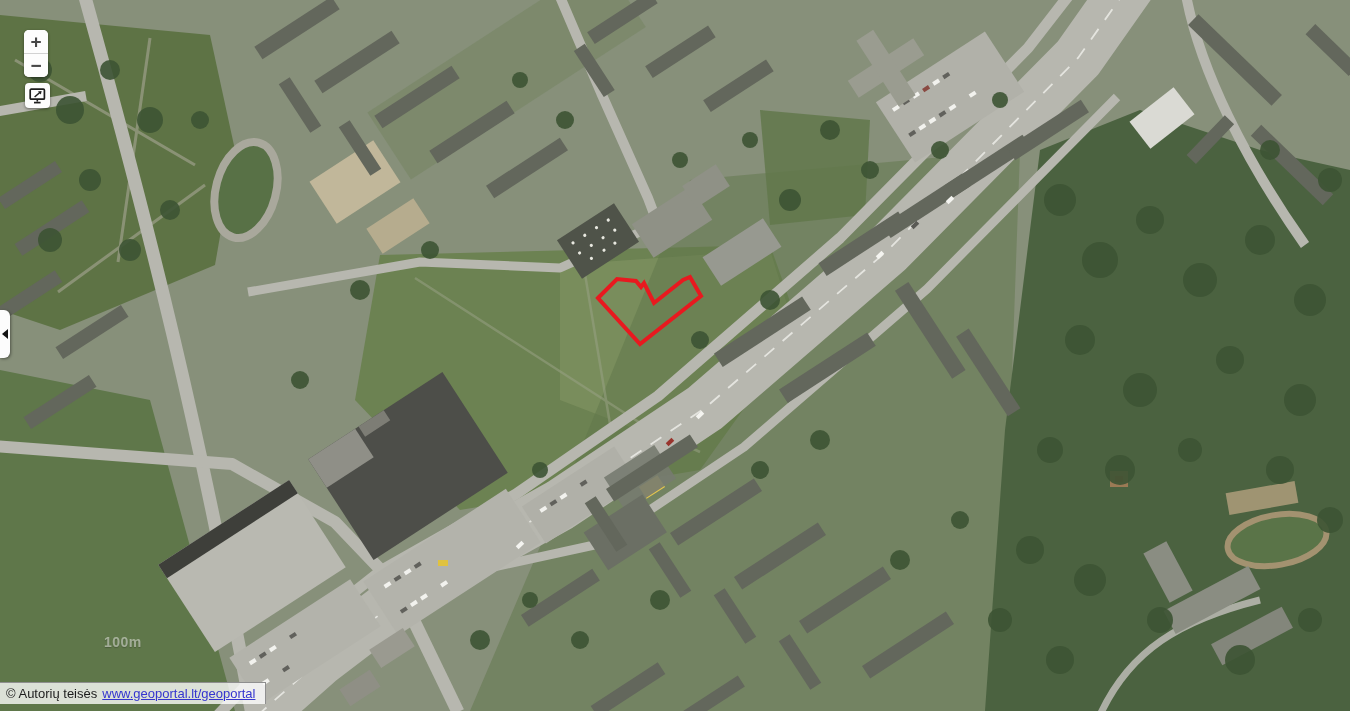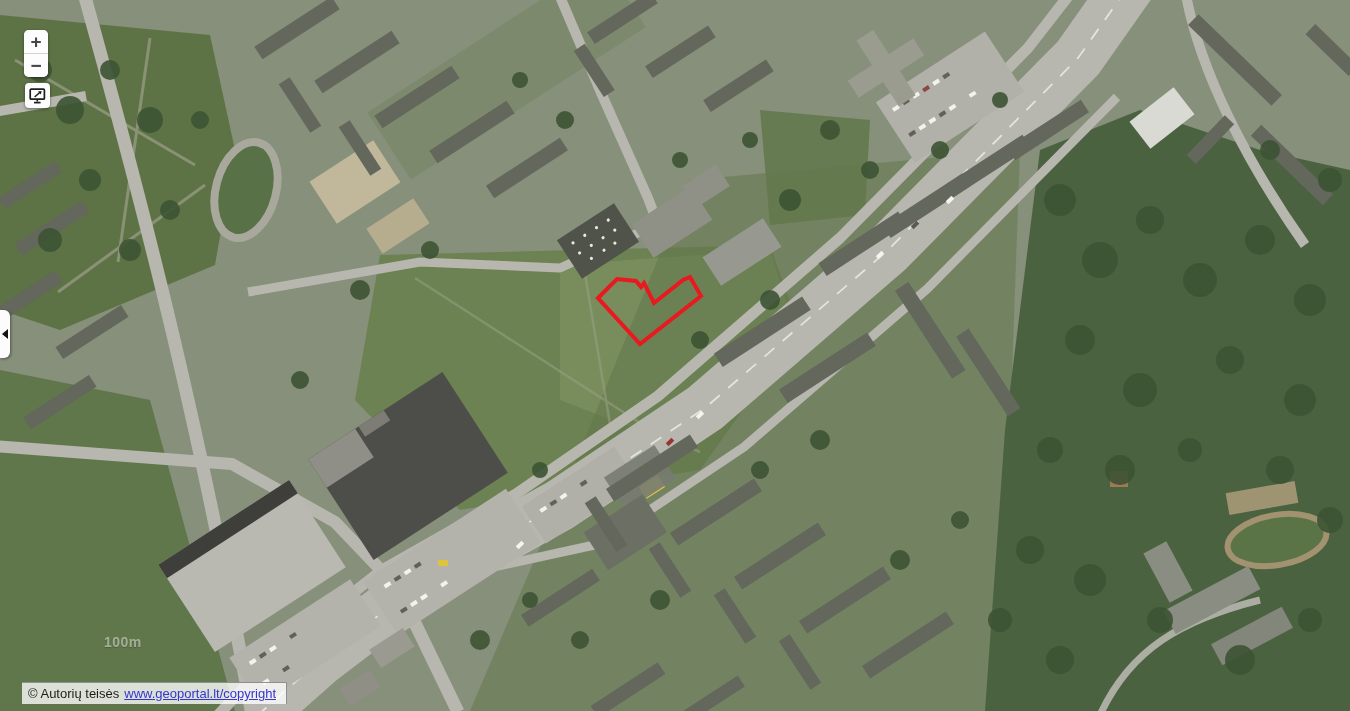--- a/index.html
+++ b/index.html
@@ -50,21 +50,21 @@
     color:rgba(232,234,226,.55);
     text-shadow:0 1px 1px rgba(40,50,35,.35);
   }
 
   .attribution{
     position:absolute;left:0;top:682px;height:22px;
     display:flex;align-items:center;gap:5px;
     padding:0 10px 0 6px;box-sizing:border-box;
     background:rgba(255,255,255,.78);
     border-top:1px solid #8f8f8f;border-right:1px solid #8f8f8f;
-    font-size:13px;color:#1c1c1c;white-space:nowrap;margin-left:22px;
+    font-size:13px;color:#1c1c1c;white-space:nowrap;
   }
   .attribution a{color:#3535cf;text-decoration:underline;cursor:pointer;}
 </style>
 </head>
 <body>
 
 <div class="stage">
 
   <div class="map-canvas">
   <svg width="1350" height="711" viewBox="0 0 1350 711">
@@ -375,16 +375,16 @@
   </div>
 
   <div class="panel-tab">
     <span class="tri"></span>
   </div>
 
   <div class="scale-label">100m</div>
 
   <div class="attribution">
     <span>© Autorių teisės</span>
-    <a href="#">www.geoportal.lt/copyright</a>
+    <a href="#">www.geoportal.lt/geoportal</a>
   </div>
 
 </div>
 
 </body></html>

